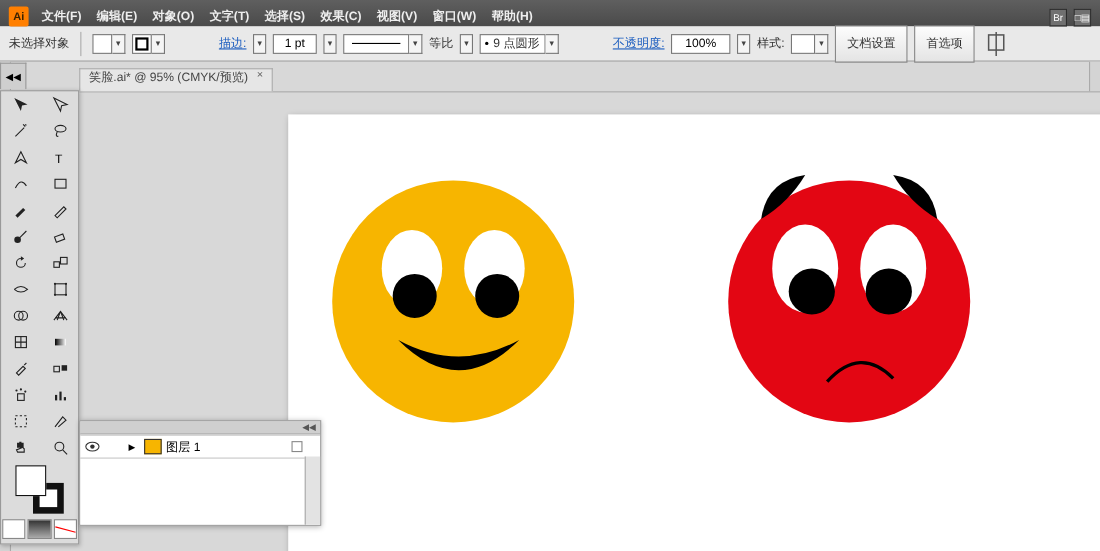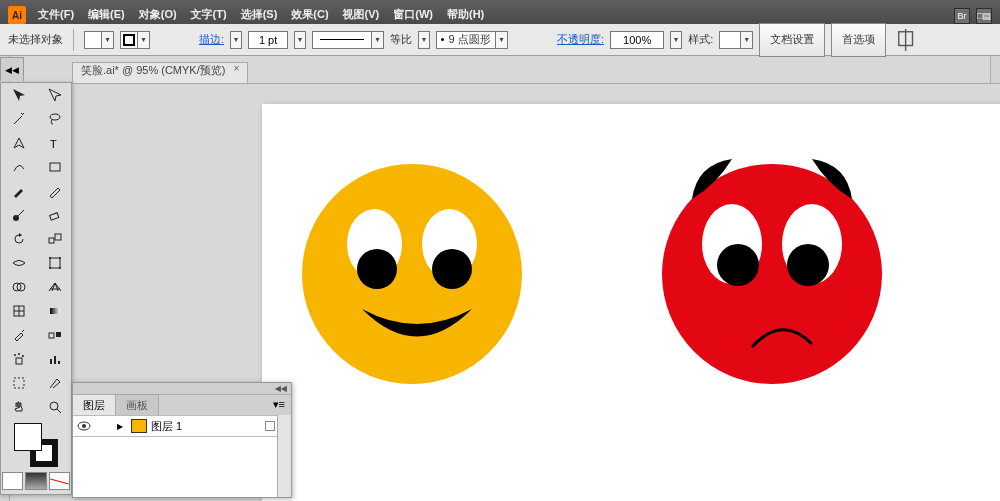--- a/index.html
+++ b/index.html
@@ -346,25 +346,20 @@
           <path d="M10 28 Q40 -5 70 25" fill="none" stroke="#000" stroke-width="3"></path>
         </svg>
     </div>
   </div>
 </div>
 
 <div class="layers-panel">
   <div class="layers-drag">
       <span>◀◀</span>
     </div>
-  <div class="layers-tabs">
-    <div class="tab">图层</div>
-    <div class="tab inactive">画板</div>
-    <div style="margin-left:auto;padding:3px 6px">▾≡</div>
-  </div>
   <div class="layer-row">
     <div class="eye">
         <svg width="14" height="10" viewBox="0 0 14 10">
           <ellipse cx="7" cy="5" rx="6" ry="4" fill="none" stroke="#333"></ellipse>
           <circle cx="7" cy="5" r="2" fill="#333"></circle>
         </svg>
       </div>
     <div class="lock"></div>
     <div class="tri">▶</div>
     <div class="chip"></div>

